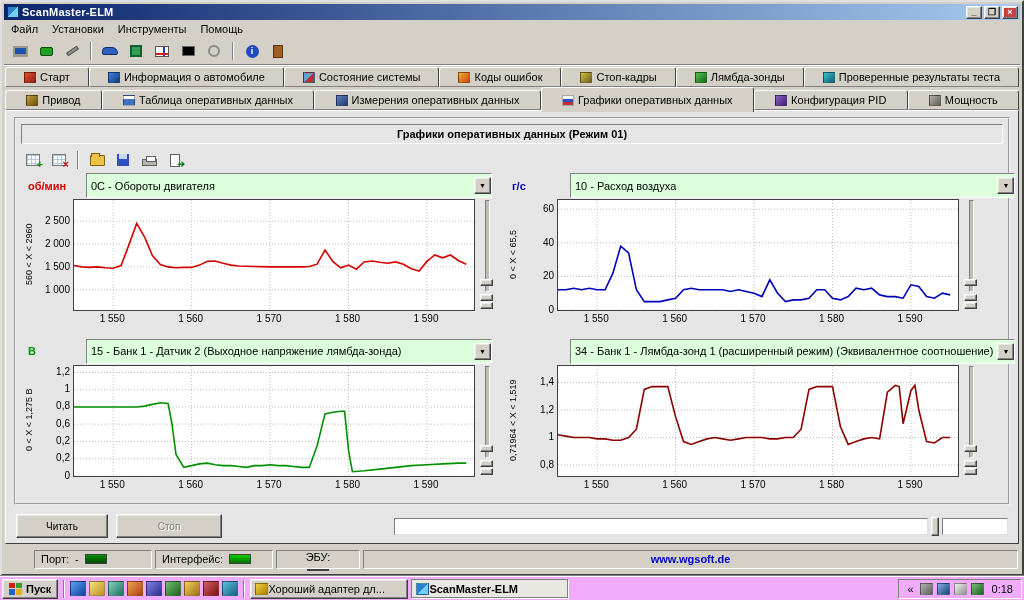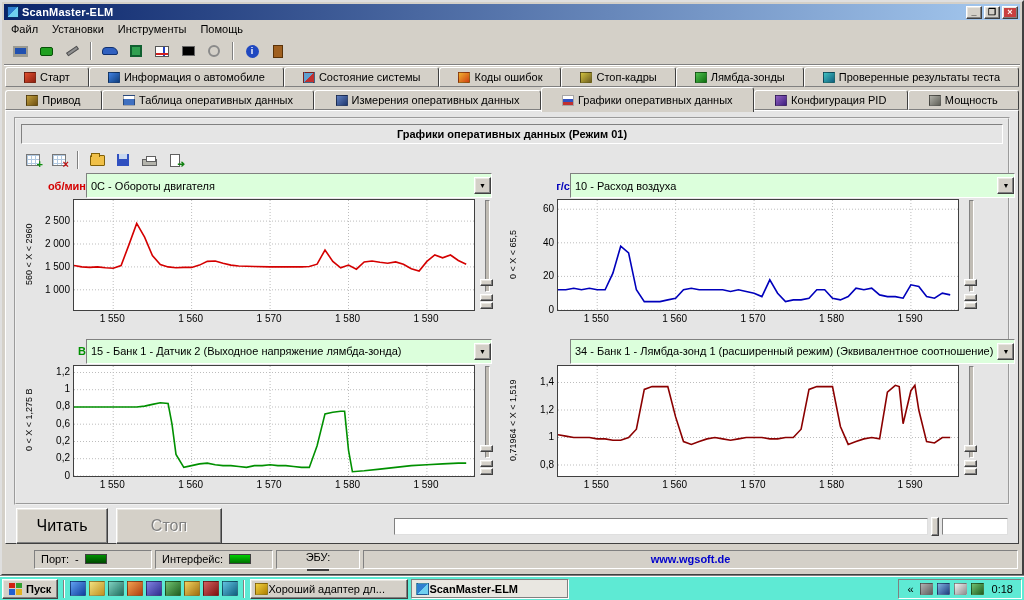--- a/index.html
+++ b/index.html
@@ -76,21 +76,21 @@
   .groupbox { position:absolute; top:6px; left:8px; right:8px; height:388px; border:2px groove #efefef; }
   .panel-title { position:absolute; top:5px; left:5px; right:5px; height:20px; display:flex; align-items:center; justify-content:center;
                  font-weight:bold; border:1px solid; border-color:#808080 #ffffff #ffffff #808080; }
   .chart-toolbar { position:absolute; top:29px; left:5px; height:24px; display:flex; gap:2px; align-items:center; }
   .ctbtn { width:24px; height:22px; display:flex; align-items:center; justify-content:center; }
 
   .charts-grid { position:absolute; top:56px; left:6px; right:6px; bottom:5px;
                  display:grid; grid-template-columns:1fr 1fr; grid-template-rows:1fr 1fr; column-gap:12px; row-gap:8px; }
   .chart { position:relative; }
   .chart-head { display:flex; align-items:center; height:21px; margin-bottom:3px; }
-  .unit { width:64px; padding-left:6px; font-weight:bold; font-size:11px;text-align:right; }
+  .unit { width:64px; padding-left:6px; font-weight:bold; font-size:11px; }
   .combo { flex:1; height:25px; margin-right:2px; background:#dcffdc; border:1px solid; border-color:#808080 #ffffff #ffffff #808080;
            display:flex; align-items:center; }
   .combo-text { flex:1; padding:0 4px; white-space:nowrap; overflow:hidden; }
   .combo-btn { width:17px; height:17px; flex:none; display:flex; align-items:center; justify-content:center; font-size:7px; }
 
   .chart-body { display:flex; align-items:flex-start; }
   .rotlabel { width:14px; height:110px; writing-mode:vertical-rl; transform:rotate(180deg);
               display:flex; align-items:center; justify-content:center; font-size:9px; white-space:nowrap; }
   .yaxis { position:relative; width:37px; height:110px; }
   .yaxis span { position:absolute; right:3px; transform:translateY(-50%); font-size:10px; white-space:nowrap; }
@@ -100,38 +100,38 @@
   .xaxis { position:relative; height:15px; }
   .xaxis span { position:absolute; top:2px; transform:translateX(-50%); font-size:10px; white-space:nowrap; }
   .vcol { width:15px; height:110px; position:relative; margin-left:4px; }
   .vcol::before { content:""; position:absolute; left:6px; top:1px; bottom:17px; width:3px;
                   background:#c0bcb4; border:1px solid; border-color:#808080 #fff #fff #808080; }
   .vthumb { position:absolute; left:1px; top:80px; width:13px; height:7px; }
   .vbtn { position:absolute; left:1px; width:13px; height:7px; }
 
   
   .controls-row { position:absolute; left:10px; right:10px; top:402px; height:26px; display:flex; align-items:center; }
-  .btn3d { height:36px; display:flex; align-items:center; justify-content:center; font-size:16px; }
+  .btn3d { height:24px; display:flex; align-items:center; justify-content:center; font-size:10px; }
   .btn-read { width:92px; }
   .btn-stop { width:106px; margin-left:8px; color:#808080; text-shadow:1px 1px 0 #fff; }
   .progress { margin-left:172px; flex:1; height:17px; }
   .hthumb { width:8px; height:19px; margin-left:3px; }
   .mini { width:66px; height:17px; margin-left:3px; }
 
   
   .statusbar { position:absolute; left:2px; right:2px; bottom:2px; height:26px; display:flex; align-items:center; gap:3px; padding:0 2px; }
   .scell { height:19px; display:flex; align-items:center; padding:0 6px; gap:6px; }
   .scell1 { width:118px;margin-left:28px; } .scell2 { width:118px; } .scell3 { width:84px;flex-direction:column; }
   .scell4 { flex:1; justify-content:center; }
   .led { width:22px; height:10px; border:1px solid #404040; background:linear-gradient(180deg,#00d000,#007000); }
   .led.dark { background:linear-gradient(180deg,#009000,#004800); }
   .website { color:#0000cc; font-weight:bold; }
 
   
-  .taskbar { position:absolute; left:0; right:0; bottom:0; height:24px; background:#5eead4; border-top:1px solid #fff;
+  .taskbar { position:absolute; left:0; right:0; bottom:0; height:24px; background:#f0abfc; border-top:1px solid #fff;
              box-shadow:0 -1px 0 #808080; display:flex; align-items:center; padding:1px 2px; gap:3px; }
   .startbtn { height:20px; padding:0 6px; display:flex; align-items:center; gap:4px; font-weight:bold; }
   .winflag { width:13px; height:12px; display:grid; grid-template-columns:1fr 1fr; grid-template-rows:1fr 1fr; gap:1px; }
   .winflag i { display:block; }
   .qsep { width:2px; height:18px; border-left:1px solid #808080; border-right:1px solid #fff; margin:0 2px; }
   .ql { width:16px; height:15px; border:1px solid rgba(0,0,0,.3); }
   .taskbtnbar { height:20px; width:158px; display:flex; align-items:center; padding:0 4px; white-space:nowrap; overflow:hidden; }
   .taskbtnbar.active { border-color:#808080 #ffffff #ffffff #808080; background:#e9e7e1; font-weight:bold; }
   .taskico { width:13px; height:12px; flex:none; border:1px solid rgba(0,0,0,.3); }
   .tray { margin-left:auto; height:20px; display:flex; align-items:center; gap:4px; padding:0 6px; }

